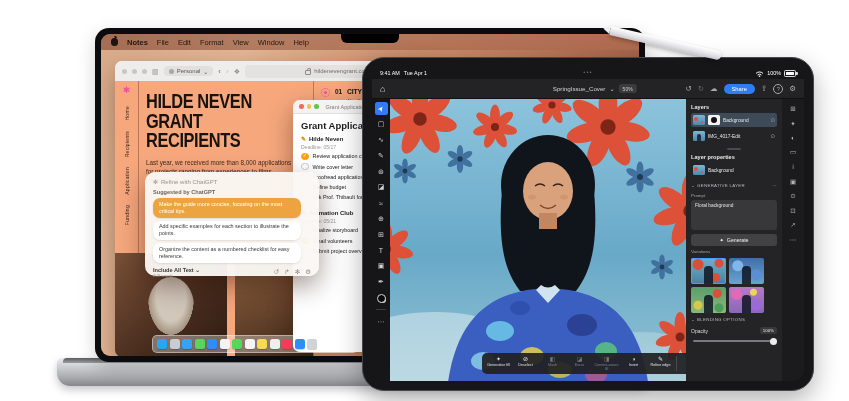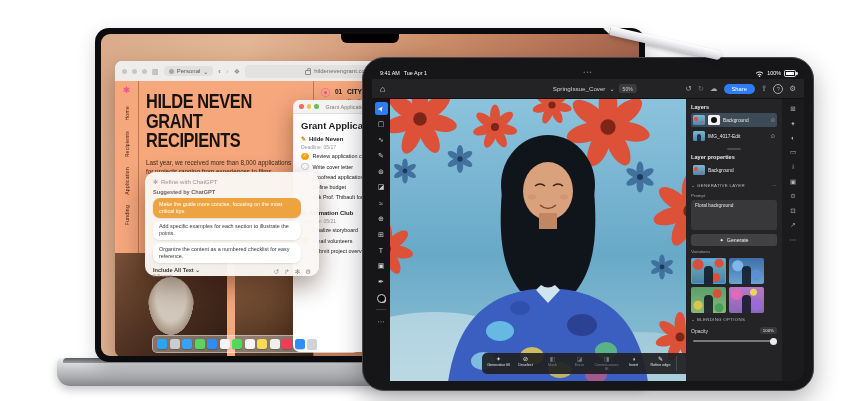--- a/index.html
+++ b/index.html
@@ -156,20 +156,30 @@
 </head>
 <body>
 
 <div class="stage">
 
   <div class="mac">
     <div class="mac-base"></div>
     <div class="mac-screen">
       <div class="mac-display">
 
+        <div class="menubar">
+          <span class="apple"></span>
+          <span class="menu-item first">Notes</span>
+          <span class="menu-item">File</span>
+          <span class="menu-item">Edit</span>
+          <span class="menu-item">Format</span>
+          <span class="menu-item">View</span>
+          <span class="menu-item">Window</span>
+          <span class="menu-item">Help</span>
+        </div>
 
         <div class="browser">
           <div class="btoolbar">
             <span class="dot"></span>
             <span class="dot"></span>
             <span class="dot"></span>
             <span class="b-ic">▥</span>
             <span class="profile">
               <span class="phead"></span>
               <span>Personal</span>

